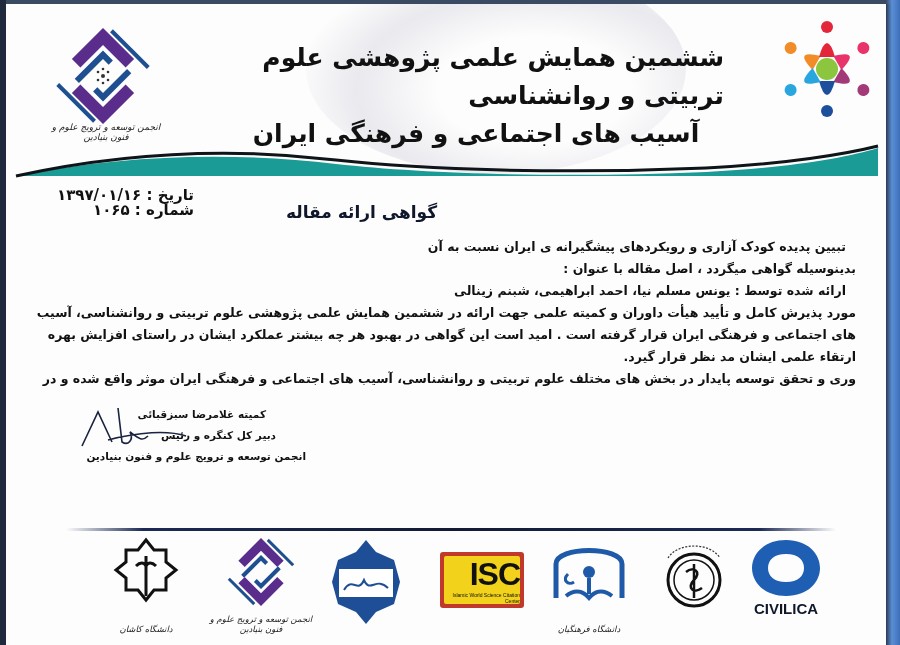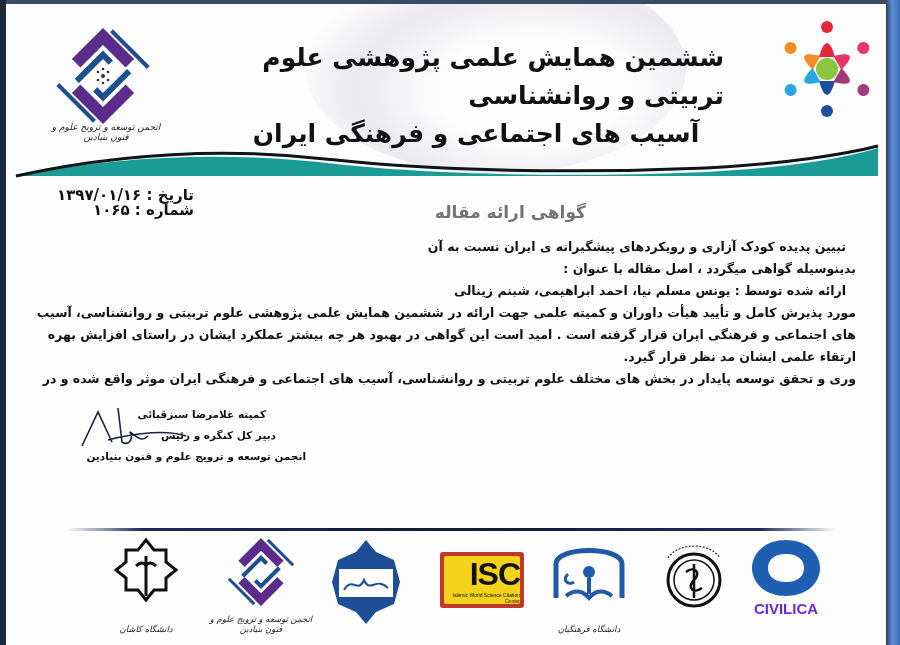--- a/index.html
+++ b/index.html
@@ -48,21 +48,21 @@
   }
   .wave { position: absolute; left: 0; top: 140px; width: 880px; height: 40px; }
 
   
   .meta {
     position: absolute; left: 48px; top: 184px; width: 140px;
     direction: rtl; text-align: right; font-weight: bold; font-size: 15px; color: #111; line-height: 15px;
   }
   .cert-title {
     position: absolute; left: 280px; top: 198px; width: 300px;
-    direction: rtl; text-align: right; font-weight: bold; font-size: 17px; color: #737373;
+    direction: rtl; text-align: left; font-weight: bold; font-size: 17px; color: #0f172a;
     letter-spacing: 3px;
   }
   .body-text {
     position: absolute; right: 30px; top: 232px; width: 790px;
     direction: rtl; text-align: right; font-weight: bold; font-size: 12.5px; color: #111;
     line-height: 22px;
   }
   .body-text .row { white-space: nowrap; }
   .body-text .para-line { display:block; white-space: nowrap; }
 
@@ -91,21 +91,21 @@
     position: absolute; left: 4px; top: 16px; width: 84px; height: 56px;
     background: #c0392b; border-radius: 3px;
   }
   .isc .inner {
     position: absolute; left: 4px; top: 4px; right: 4px; bottom: 4px; background: #f2d21a;
     border-radius: 2px; text-align: right;
   }
   .isc .big { font-family: "Liberation Sans", sans-serif; font-weight: bold; font-size: 32px; color: #111; line-height: 36px; display: block; letter-spacing: -1px; }
   .isc .small { font-family: "Liberation Sans", sans-serif; font-size: 5px; color: #111; display: block; }
   .civ-text { position: absolute; left: 0; top: 64px; width: 100%; text-align: center;
-    font-family: "Liberation Sans", sans-serif; font-weight: bold; font-size: 15px; color: #6d28d9; }
+    font-family: "Liberation Sans", sans-serif; font-weight: bold; font-size: 15px; color: #0f172a; }
 </style>
 </head>
 <body>
 
 <div class="frame"></div>
 
 <div class="paper">
   <div class="swirl"></div>
 
   <svg class="logo-left" viewBox="0 0 110 110">

